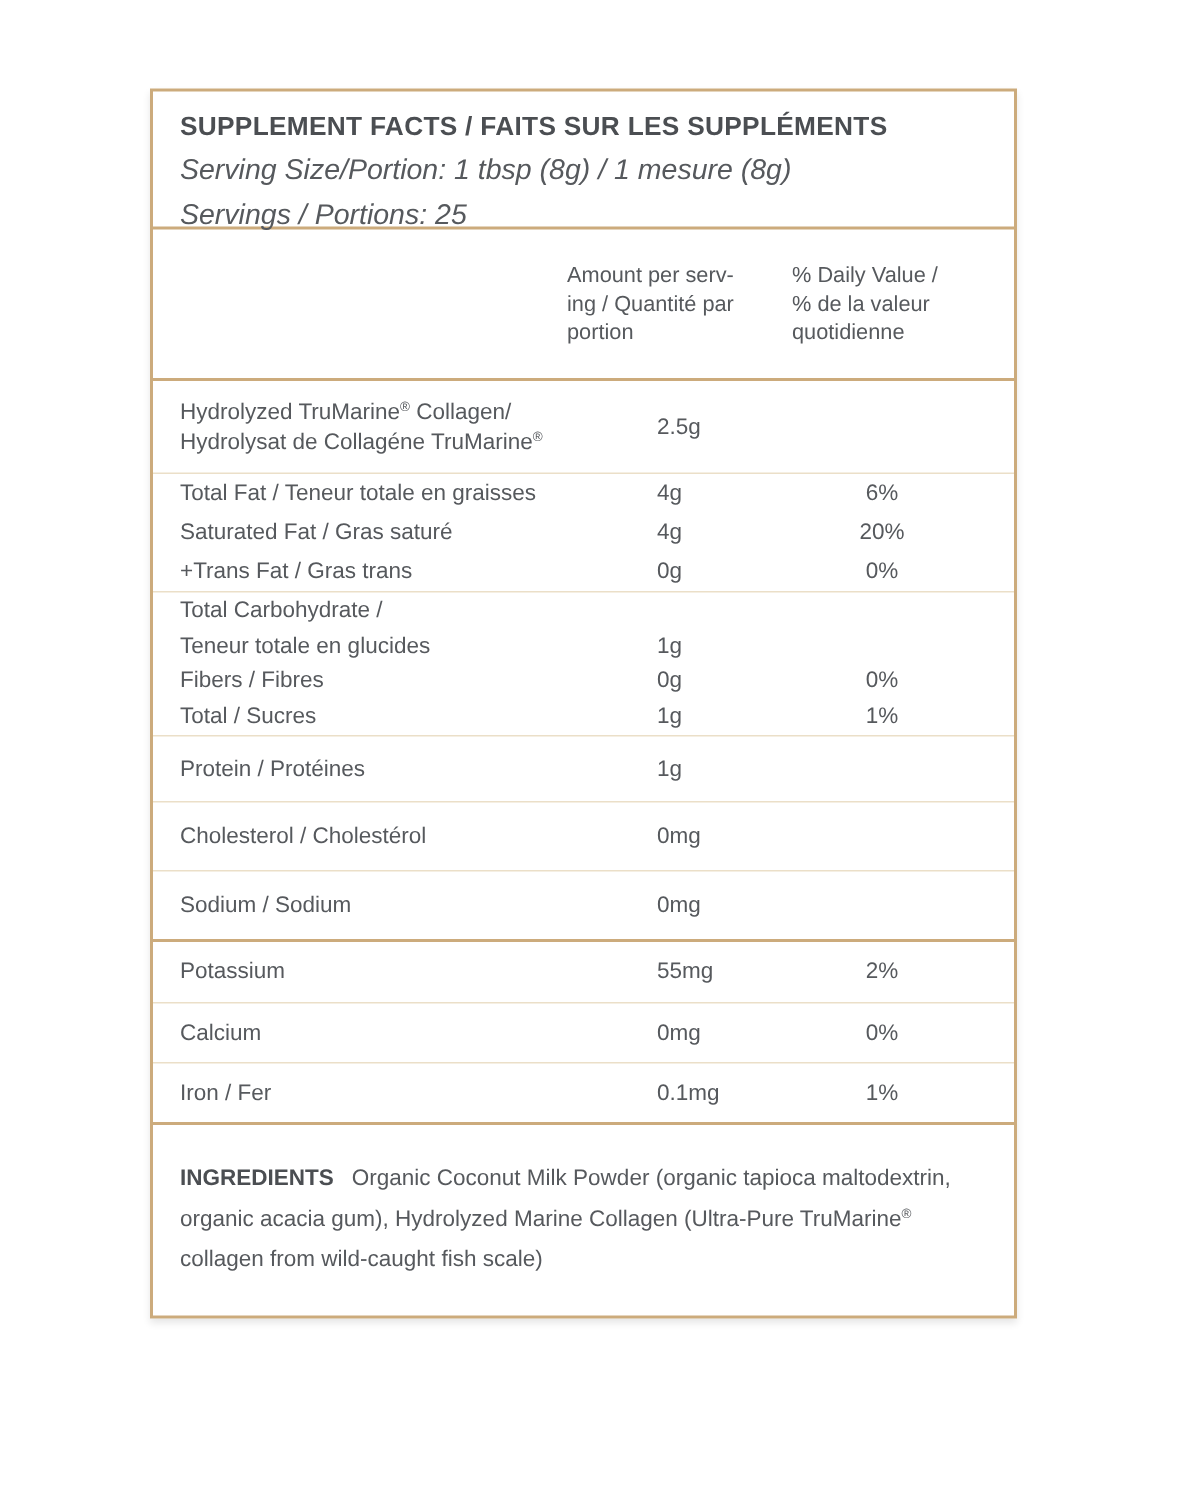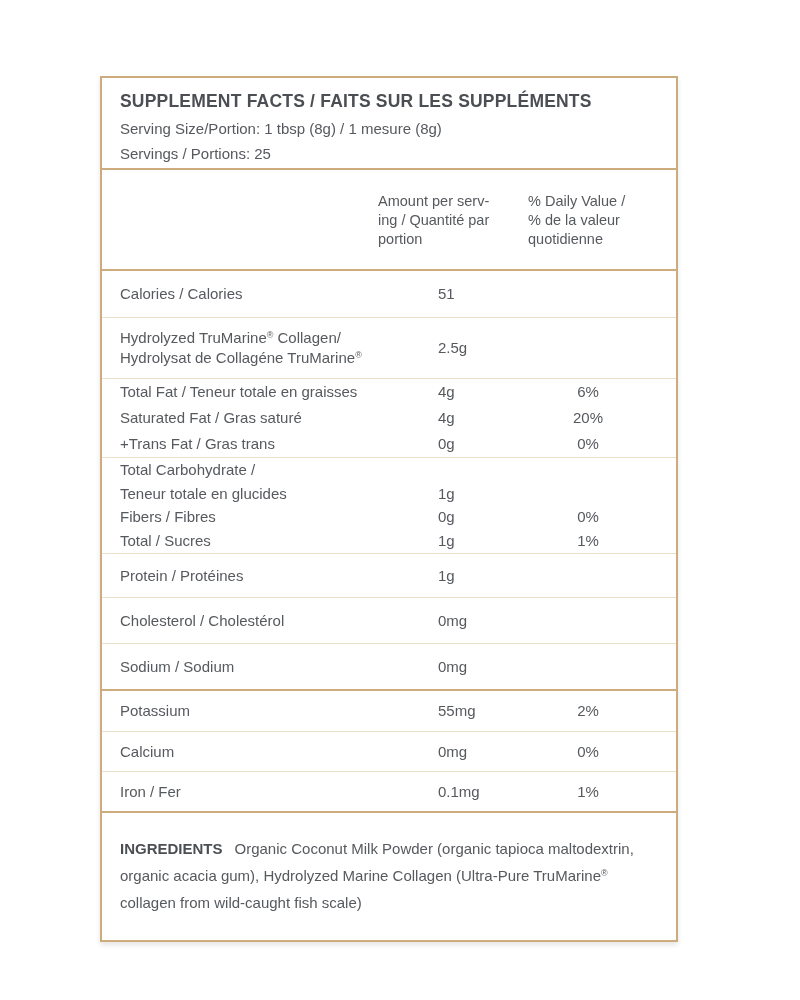--- a/index.html
+++ b/index.html
@@ -1,27 +1,27 @@
 <!DOCTYPE html>
 <html><head>
 <meta charset="utf-8">
 <style>
   html,body{margin:0;padding:0;background:#ffffff;}
   body{width:800px;height:1000px;position:relative;font-family:"Liberation Sans",sans-serif;}
   .label{
-    position:absolute;left:100px;top:76px;width:578px;box-sizing:border-box;
+    position:absolute;left:100px;top:59px;width:578px;box-sizing:border-box;
     border:2px solid #CCAB7C;color:#56595D;background:#ffffff;
     box-shadow:0 3px 5px rgba(0,0,0,0.10);
   }
   .sec{box-sizing:border-box;}
   .sec + .sec{border-top:2px solid #CCAB7C;}
   
   .sec-top{height:90px;padding:13px 18px 0 18px;}
   .title{font-size:17.5px;font-weight:bold;color:#4B4E52;letter-spacing:0.2px;}
-  .serv-line{font-size:15px;margin-top:8px;}
+  .serv-line{font-size:19px;margin-top:8px;font-style:italic;}
   
   .sec-cols{height:101px;display:grid;grid-template-columns:258px 150px 120px;
     padding:22px 0 0 18px;}
   .colhead{font-size:14.5px;line-height:19px;text-align:left;white-space:pre-line;}
   
   .row{display:grid;grid-template-columns:258px 150px 120px;padding-left:18px;
     font-size:15px;box-sizing:border-box;}
   .row + .row{border-top:1px solid #EBDFC8;}
   .row-center{align-items:center;}
   .h46{height:46px}.h61{height:61px}.h79{height:79px;align-items:center}
@@ -52,25 +52,20 @@
     <div class="colhead">Amount per serv-
 ing / Quantité par
 portion</div>
     <div class="colhead">% Daily Value /
 % de la valeur
 quotidienne</div>
   </div>
 
   <div class="sec">
 
-    <div class="row row-center h46">
-      <div class="lbl">Calories / Calories</div>
-      <div class="amt">51</div>
-      <div class="pct"></div>
-    </div>
 
     <div class="row row-center h61">
       <div>
         <div class="lbl">Hydrolyzed TruMarine<sup class="reg">®</sup> Collagen/</div>
         <div class="lbl">Hydrolysat de Collagéne TruMarine<sup class="reg">®</sup></div>
       </div>
       <div class="amt">2.5g</div>
       <div class="pct"></div>
     </div>
 

